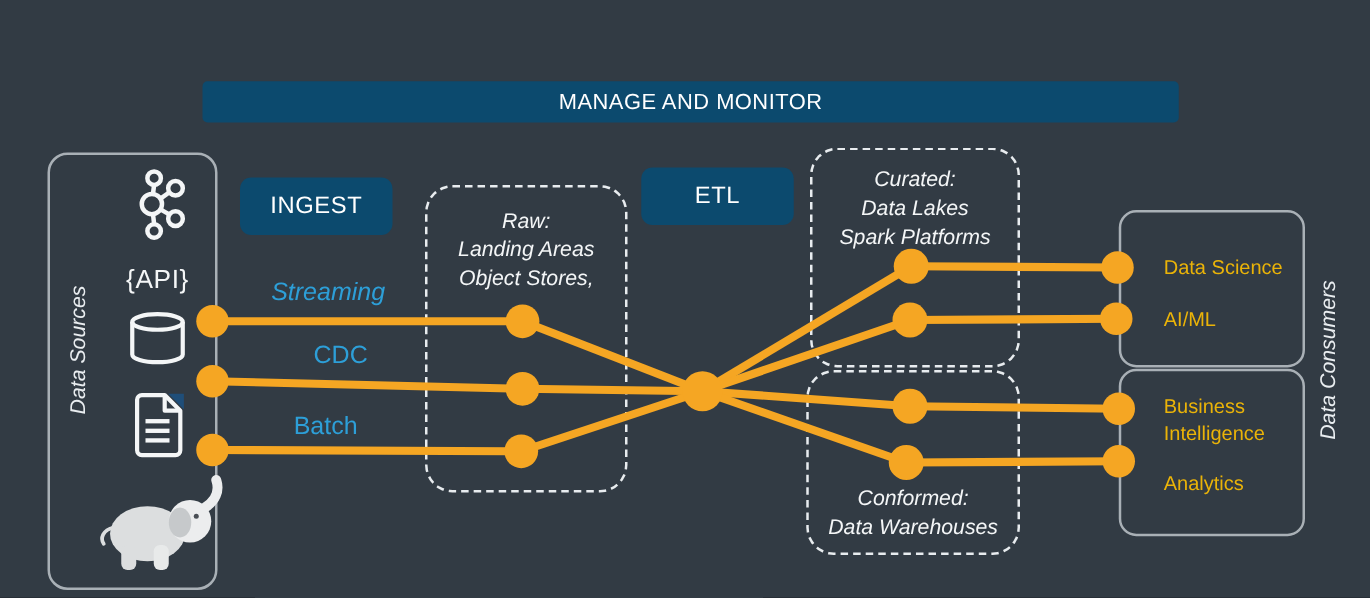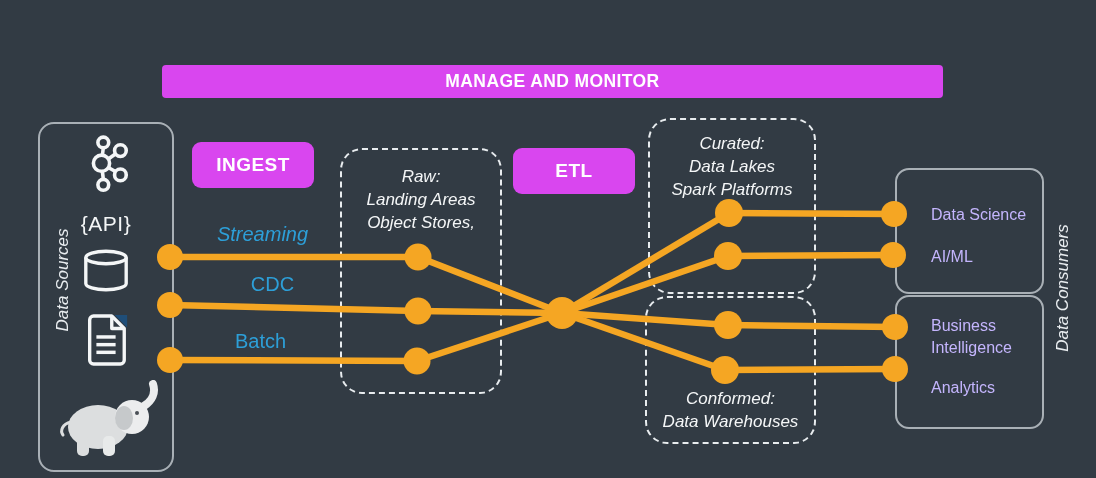--- a/index.html
+++ b/index.html
@@ -5,55 +5,55 @@
   html,body{margin:0;padding:0;background:#23292f;}
   .stage{
     position:relative;width:1096px;height:478px;overflow:hidden;
     background:#323B44;
     font-family:"Liberation Sans", sans-serif;
     color:#F4F6F7;
   }
   .abs{position:absolute;}
   
   .bluebar{
-    background:#d946ef;color:#fff;font-weight:bold;
+    background:#0c4a6e;color:#fff;font-weight:normal;
     display:flex;align-items:center;justify-content:center;
     border-radius:6px;z-index:6;
   }
   .banner{left:162px;top:65px;width:781px;height:33px;font-size:17.5px;letter-spacing:.4px;border-radius:4px;}
   .btn{width:122px;height:46px;font-size:19px;border-radius:9px;letter-spacing:.5px;}
   .btn-ingest{left:192px;top:142px;}
-  .btn-etl{left:513px;top:148px;}
+  .btn-etl{left:513px;top:134px;}
   
   .src-panel{
     left:38px;top:122px;width:132px;height:346px;
     border:2px solid #A9B0B6;border-radius:16px;z-index:2;
   }
-  .src-item{position:absolute;left:0;width:100%;display:flex;justify-content:center;}
+  .src-item{position:absolute;left:0;width:100%;display:flex;justify-content:center;padding-left:20px;}
   .api-text{font-size:21px;color:#F4F6F7;letter-spacing:.5px;}
   
   .side-label{
     font-size:17px;font-style:italic;color:#E9EDF0;text-align:center;
     transform:rotate(-90deg);z-index:4;height:20px;line-height:20px;
   }
   
   .flow-label{
     font-size:20px;color:#2D9FD8;text-align:center;z-index:6;font-weight:500;
   }
   
   .zone{
     border:2px dashed #E8ECEF;border-radius:22px;z-index:2;
   }
   .zone-text{position:absolute;left:0;width:100%;text-align:center;font-style:italic;font-size:17px;line-height:23px;}
   .zone-title{font-weight:normal;}
   
   .consumer-box{
     border:2px solid #A9B0B6;border-radius:14px;z-index:2;
   }
-  .consumer-item{position:absolute;left:34px;font-size:16px;line-height:22px;color:#c4b5fd;}
+  .consumer-item{position:absolute;left:34px;font-size:16px;line-height:22px;color:#eab308;}
   svg.flow{position:absolute;left:0;top:0;z-index:5;pointer-events:none;}
   .icon-svg{display:block;}
 </style>
 </head>
 <body>
 
 <div class="stage">
 
   <div class="abs bluebar banner">MANAGE AND MONITOR</div>
 

